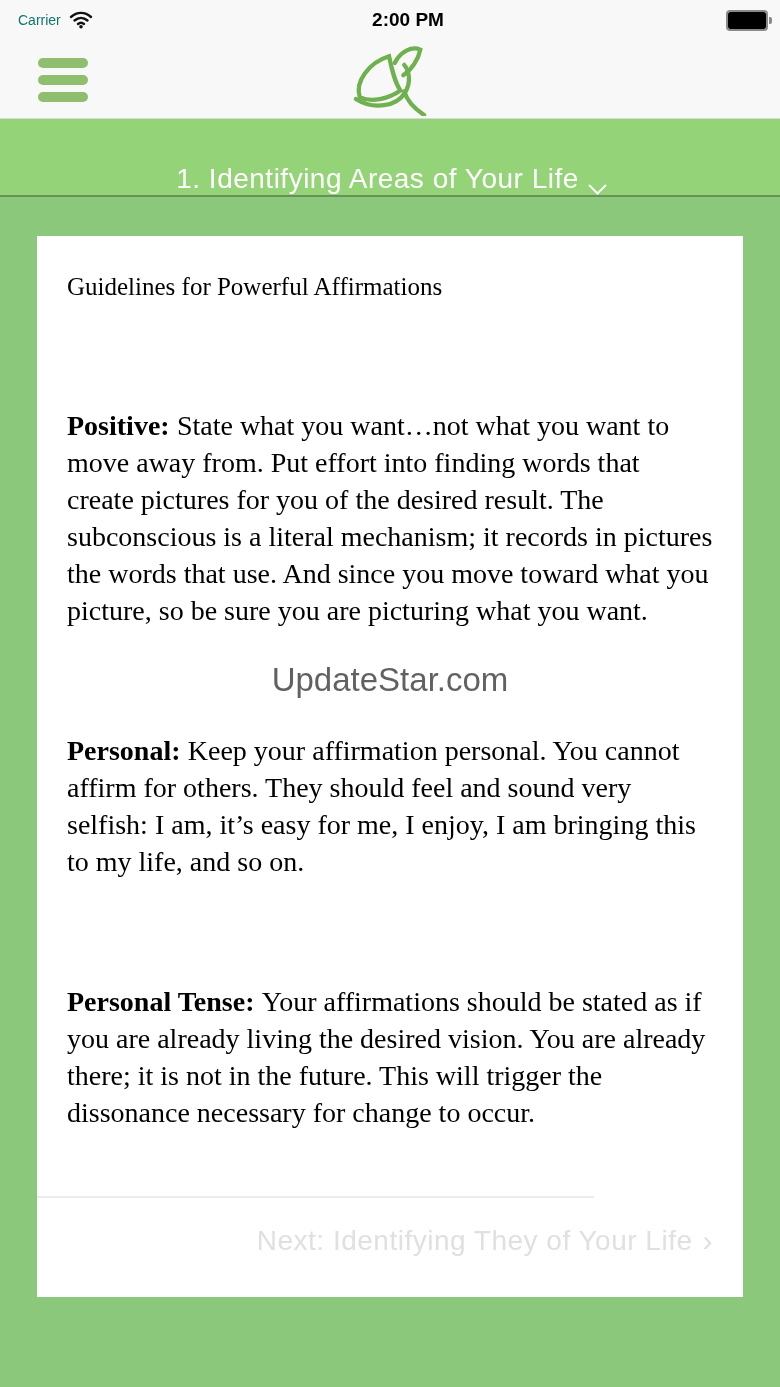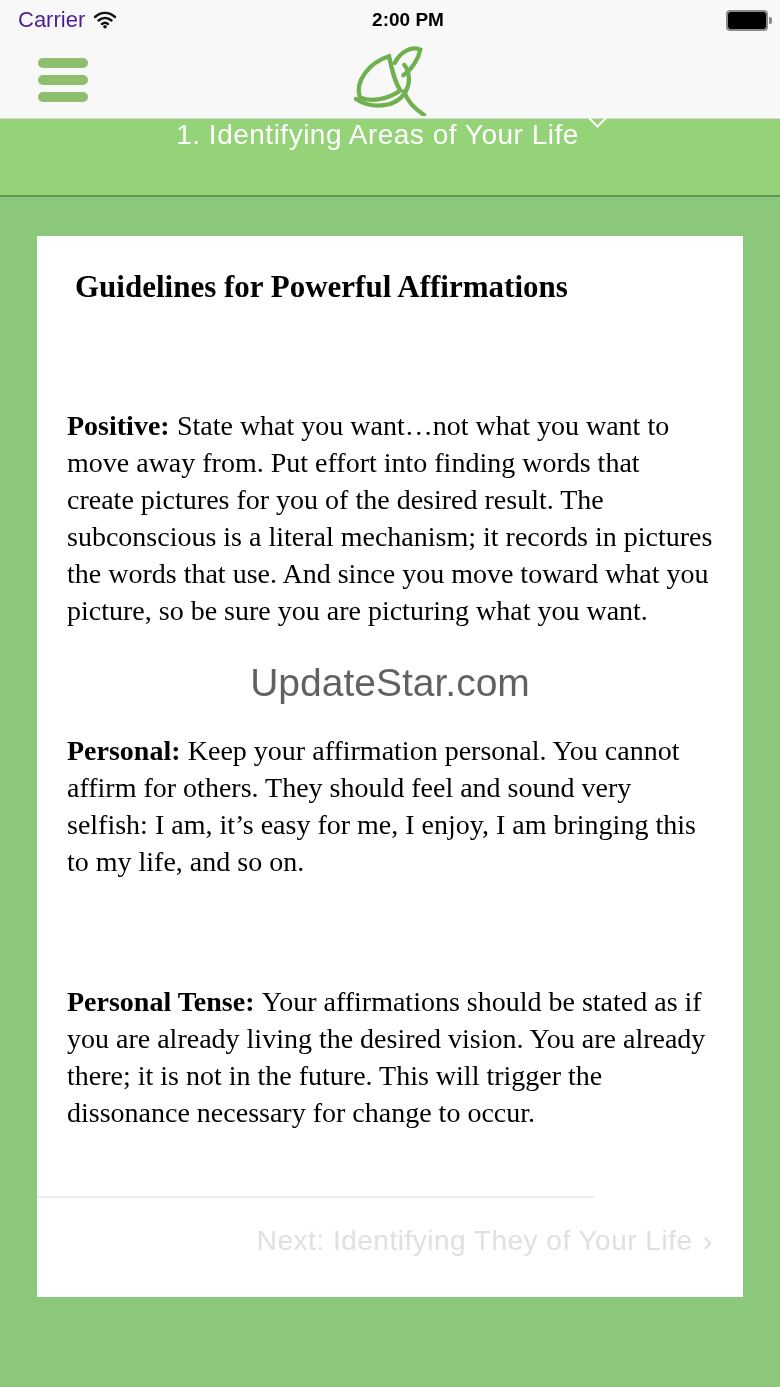--- a/index.html
+++ b/index.html
@@ -12,21 +12,21 @@
   }
 
   
   .status-bar {
     position: absolute; top: 0; left: 0; right: 0; height: 40px;
     background: #f8f8f8;
     display: flex; align-items: center;
     color: #111;
   }
   .status-left { position: absolute; left: 18px; top: 0; height: 40px; display: flex; align-items: center; gap: 8px; }
-  .carrier-label { font-size: 22px; color: #4c1d95; }
+  .carrier-label { font-size: 14px; color: #0f766e; }
   .wifi-svg { display: block; }
   .status-time {
     position: absolute; left: 0; right: 0; top: 0; height: 40px;
     display: flex; align-items: center; justify-content: center;
     font-size: 19px; font-weight: 600; color: #000; padding-left: 36px;
   }
   .status-right { position: absolute; right: 12px; top: 0; height: 40px; display: flex; align-items: center; }
   .battery {
     width: 42px; height: 21px; border: 2px solid #8a8a8a; border-radius: 4px;
     background: #000; background-clip: padding-box; position: relative;
@@ -49,21 +49,21 @@
   .hamburger .bar { width: 50px; height: 10px; border-radius: 5px; background: #8fbe6e; }
   .logo-wrap {
     position: absolute; left: 0; right: 0; top: 0; height: 79px;
     display: flex; align-items: center; justify-content: center;
   }
 
   
   .title-bar {
     position: absolute; top: 119px; left: 0; right: 0; height: 78px;
     background: #95d378; border-bottom: 2px solid #649455;
-    display: flex; align-items: flex-start; justify-content: center; gap: 12px;
+    display: flex; align-items: flex-end; justify-content: center; gap: 12px;
     cursor: pointer;
   }
   .title-bar .title-text {
     color: #ffffff; font-size: 28px; letter-spacing: 0.5px; font-weight: 400;
   }
   .chevron-down {
     width: 13px; height: 13px;
     border-left: 2px solid #ffffff; border-bottom: 2px solid #ffffff;
     transform: rotate(-45deg) translate(2px, -2px);
     margin-top: -4px;
@@ -71,34 +71,33 @@
 
   
   .card {
     position: absolute; left: 37px; top: 236px; width: 706px; height: 1061px;
     background: #ffffff;
     padding: 34px 30px 0 30px;
     font-family: "Liberation Serif", serif;
     color: #000;
   }
   .card h1 {
-    font-size: 31px; font-weight: bold; line-height: 34px;
+    font-size: 25px; font-weight: normal; line-height: 34px;
     font-family: "Liberation Serif", serif;
-    margin-left: 8px;
   }
   .para {
     font-size: 28px; line-height: 37px; margin-top: 103px;
   }
   .para strong { margin-right: 0.26em; }
 
   .watermark {
     position: absolute; left: 0; right: 0; top: 425px;
     text-align: center;
     font-family: "Liberation Sans", sans-serif;
-    font-size: 39px; font-weight: 300;
+    font-size: 33px; font-weight: 300;
     color: rgba(62, 62, 62, 0.82);
     pointer-events: none; white-space: nowrap;
   }
 
   .card-divider {
     position: absolute; left: 0; top: 960px; width: 557px; height: 2px;
     background: #ececec;
   }
   .next-link {
     position: absolute; right: 30px; top: 988px;

